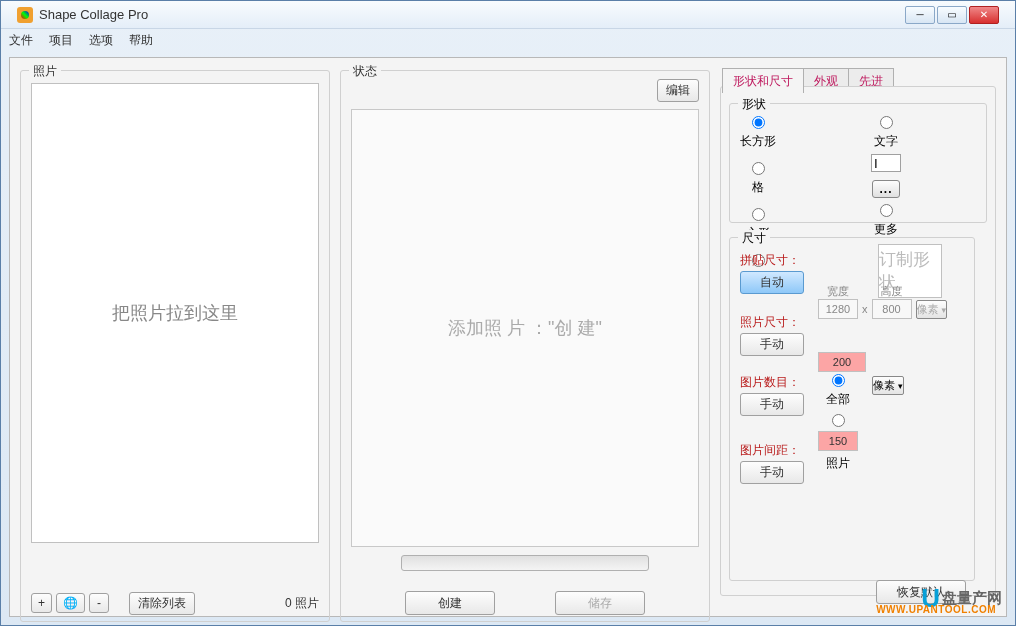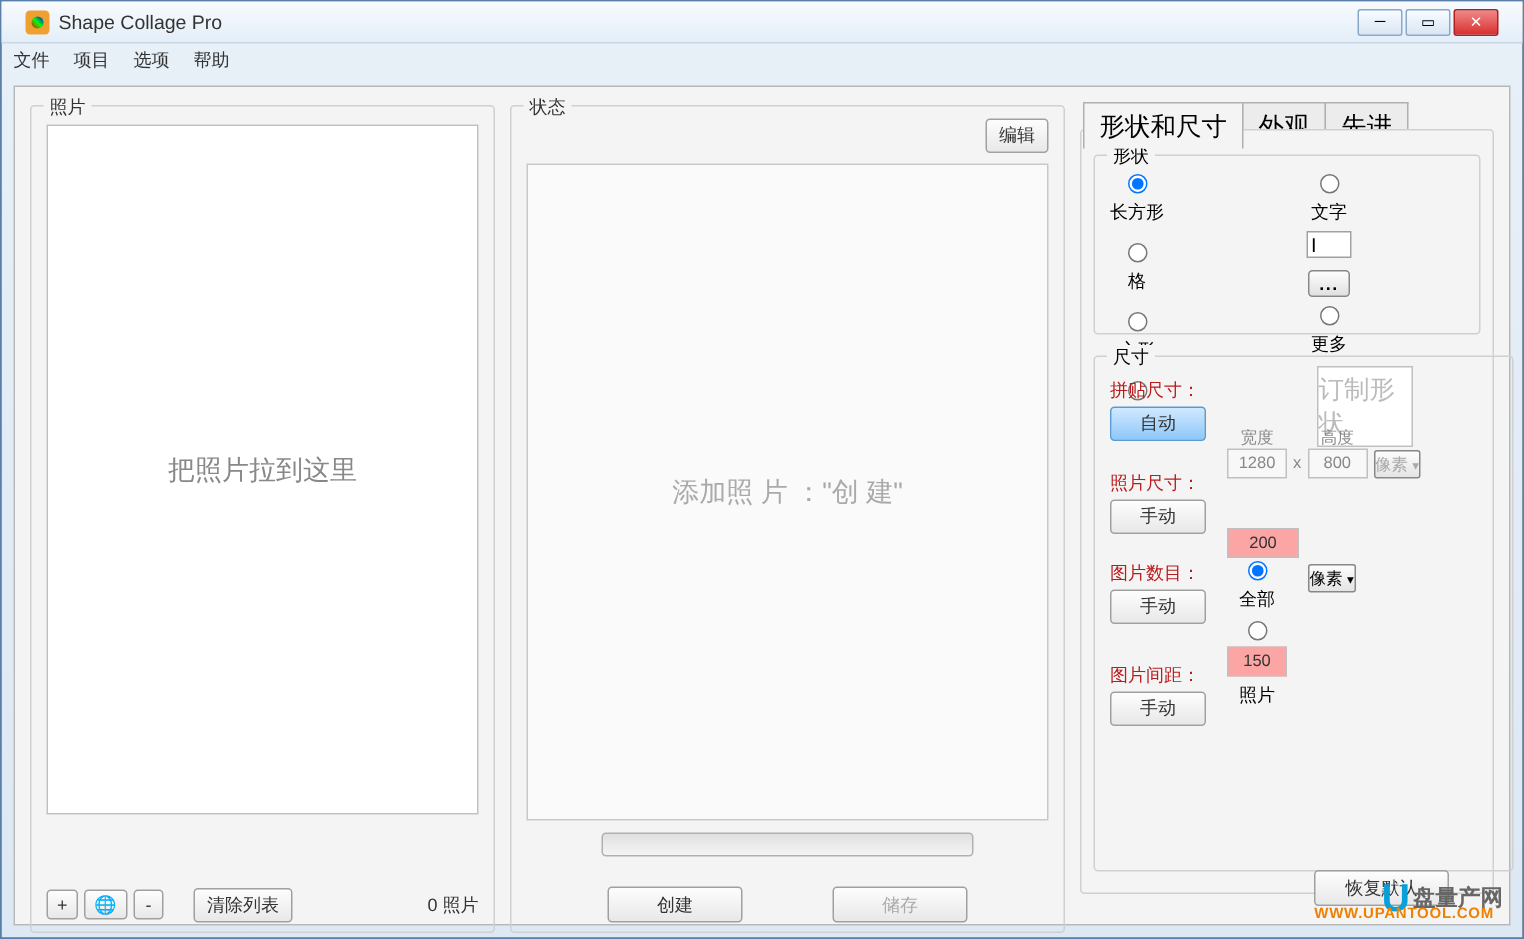--- a/index.html
+++ b/index.html
@@ -32,37 +32,37 @@
 .photos .count { margin-left: auto; color: #333; }
 
 .status { left: 330px; top: 12px; width: 370px; height: 552px; }
 .status .editbtn { position: absolute; right: 10px; top: 8px; }
 .status .preview { position: absolute; left: 10px; top: 38px; width: 348px; height: 438px; background: #fafafa; border: 1px solid #c8c8c8; display: flex; align-items: center; justify-content: center; color: #aaa; font-size: 18px; }
 .status .progress { position: absolute; left: 60px; top: 484px; width: 248px; height: 16px; border: 1px solid #b0b0b0; border-radius: 3px; background: linear-gradient(#e0e0e0,#f4f4f4); }
 .status .actions { position: absolute; left: 0; right: 0; bottom: 6px; display: flex; justify-content: center; gap: 60px; }
 .btn.wide { width: 90px; height: 24px; }
 
 .tabs { position: absolute; left: 712px; top: 10px; display: flex; }
-.tab { border: 1px solid #b0b0b0; border-bottom: none; padding: 4px 10px 3px; background: #ececec; color: #000000; font-size: 17px; margin-right: -1px; position: relative; }
+.tab { border: 1px solid #b0b0b0; border-bottom: none; padding: 4px 10px 3px; background: #ececec; color: #be185d; font-size: 12px; margin-right: -1px; position: relative; }
 .tab.active { background: #f4f4f4; z-index: 2; }
 
 .rpanel { left: 710px; top: 28px; width: 276px; height: 510px; background: #f4f4f4; }
 .restore { position: absolute; right: 40px; bottom: 12px; width: 90px; height: 24px; }
 
 .shape-box { left: 8px; top: 16px; width: 258px; height: 120px; position: absolute; border: 1px solid #d0d0d0; border-radius: 3px; }
 .shape-box .glabel, .size-box .glabel { position: absolute; top: -8px; left: 8px; background: #f4f4f4; padding: 0 4px; }
 .shape-left { position: absolute; left: 10px; top: 12px; display: flex; flex-direction: column; gap: 6px; }
 .shape-right { position: absolute; left: 100px; top: 12px; }
 .radio-row { display: flex; align-items: center; gap: 4px; margin-bottom: 6px; flex-direction: column; }
 input[type=radio] { margin: 0; }
 .txtinput { width: 30px; height: 18px; border: 1px solid #a0a0a0; padding: 0 2px; }
 .dots { width: 28px; height: 18px; border: 1px solid #888; border-radius: 3px; background: linear-gradient(#fdfdfd,#e0e0e0); display: inline-flex; align-items: center; justify-content: center; font-weight: bold; letter-spacing: 1px; }
 .custom-shape { width: 64px; height: 54px; border: 1px solid #c0c0c0; background: #fff; display: flex; align-items: center; justify-content: center; color: #bbb; font-size: 17px; margin-top: 2px; margin-left: 48px; }
 
-.size-box { left: 8px; top: 150px; width: 280px; height: 344px; position: absolute; border: 1px solid #d0d0d0; border-radius: 3px; }
+.size-box { left: 8px; top: 150px; width: 246px; height: 344px; position: absolute; border: 1px solid #d0d0d0; border-radius: 3px; }
 .size-section { position: absolute; left: 10px; }
 .lbl { font-size: 12px; color: #b91c1c; }
 .tiny { font-size: 11px; color: #888; }
 .numbox { width: 40px; height: 20px; border: 1px solid #c0c0c0; background: #f8f8f8; text-align: center; color: #888; font-size: 11px; display: inline-flex; align-items: center; justify-content: center; }
 .numbox.white { background: #fca5a5; color: #333; }
 .select { border: 1px solid #888; border-radius: 2px; background: linear-gradient(#fdfdfd,#e4e4e4); padding: 1px 0; font-size: 11px; display: inline-flex; align-items: center; gap: 3px; margin-top: 48px; }
 .select::after { content: "▾"; font-size: 9px; }
 .slider { position: relative; width: 110px; height: 18px; }
 .slider .track { position: absolute; top: 8px; left: 0; right: 0; height: 3px; background: #d0d0d0; border: 1px solid #b0b0b0; border-radius: 2px; }
 .slider .thumb { position: absolute; top: 3px; left: 60%; width: 10px; height: 14px; background: linear-gradient(#fdfdfd,#d8d8d8); border: 1px solid #888; border-radius: 2px; }

